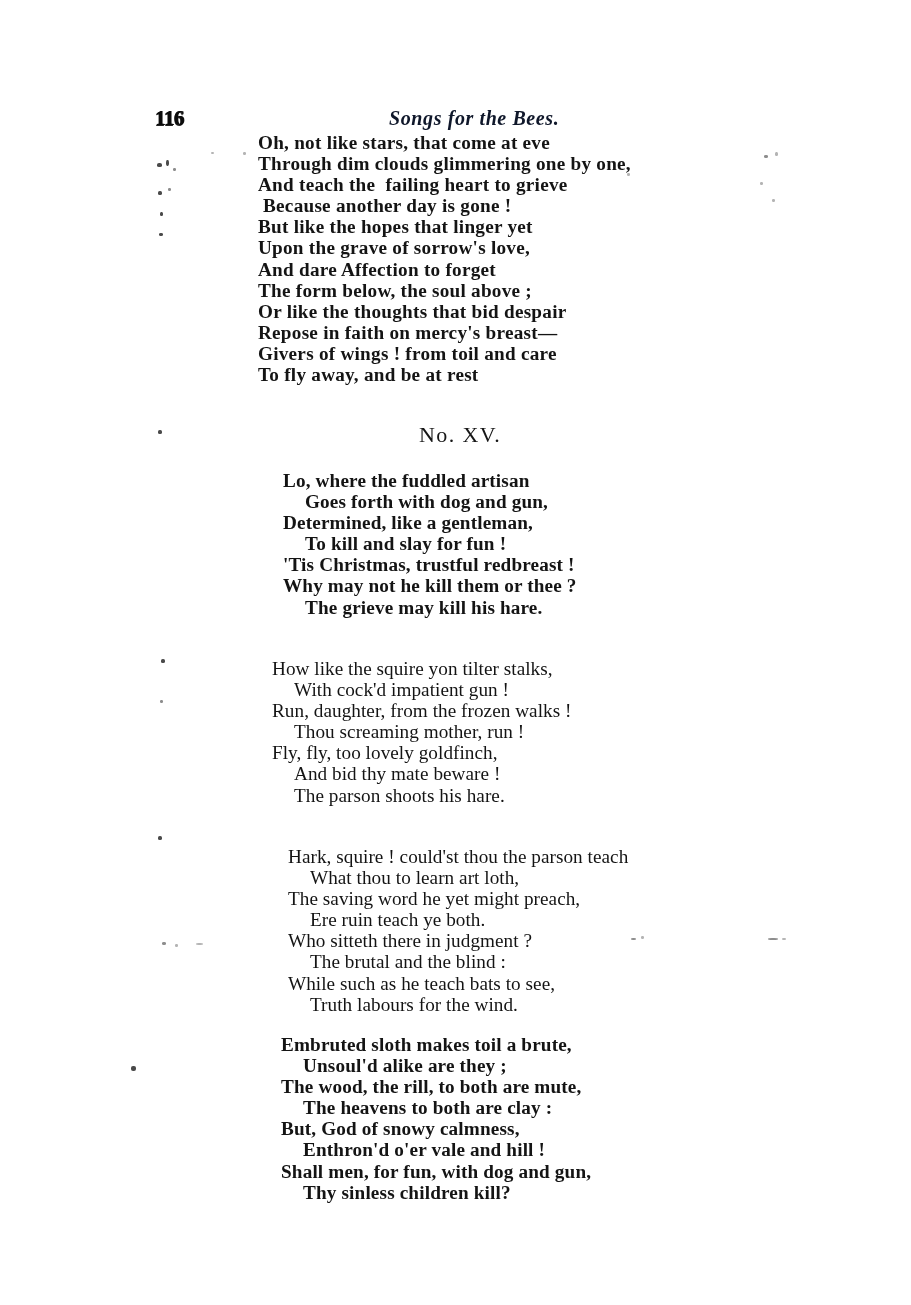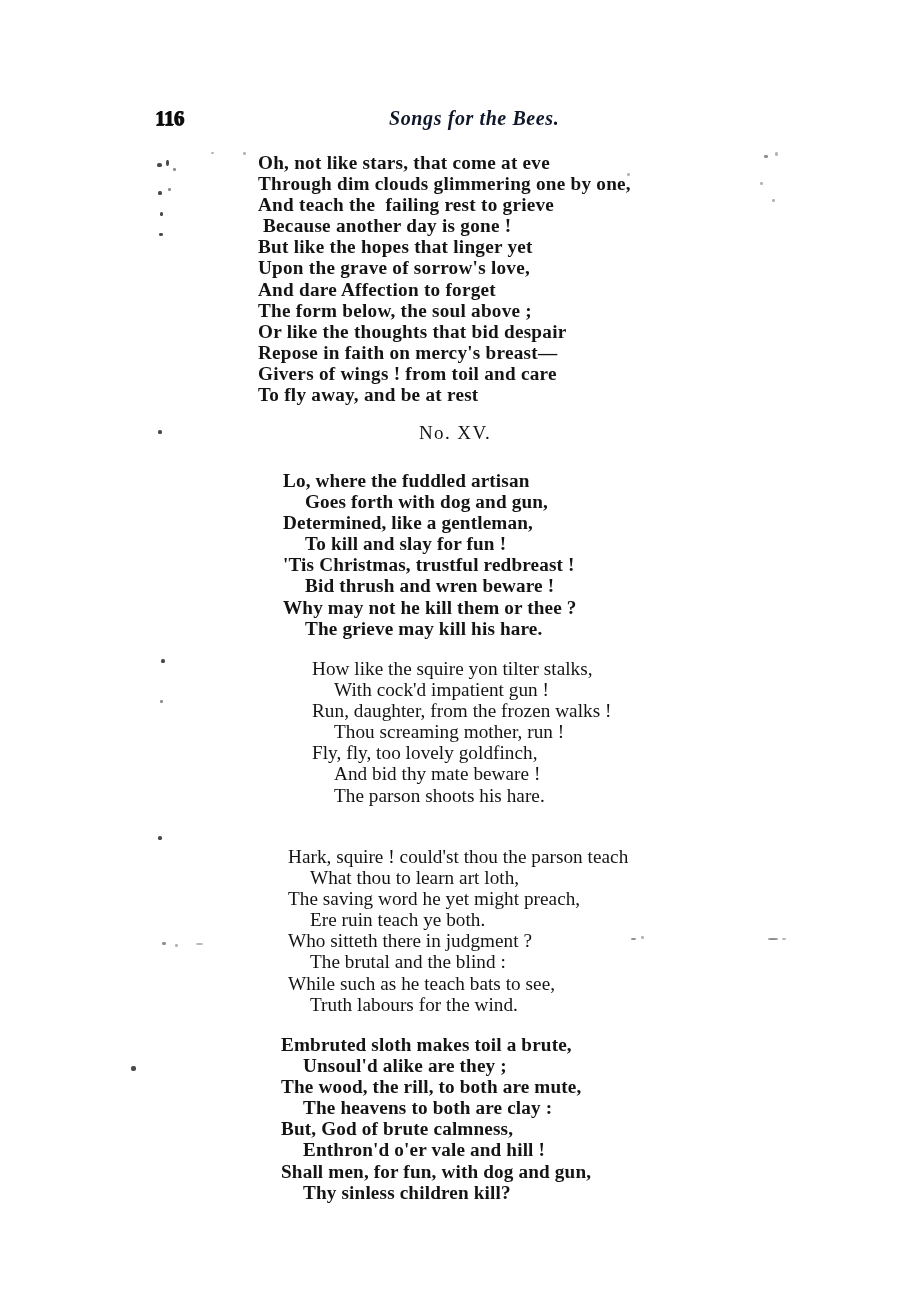--- a/index.html
+++ b/index.html
@@ -57,38 +57,38 @@
     font-size: 19.2px;
     line-height: 21.1px;
     letter-spacing: 0.15px;
     white-space: pre;
     color: #141414;
   }
 
   
   #stanza-opening {
     left: 258px;
-    top: 152px;
+    top: 132px;
     font-weight: 700;
   }
   #stanza-opening .ln { letter-spacing: 0.25px; }
 
   
   .section-no {
     position: absolute;
     left: 419px;
     top: 422px;
-    font-size: 19px;
+    font-size: 22px;
     letter-spacing: 1.4px;
     color: #161616;
   }
 
   
   #stanza-1 { left: 283px; top: 470px; font-weight: 600; }
-  #stanza-2 { left: 272px; top: 658px; font-weight: 500; color: #242424; margin-left: 40px; }
+  #stanza-2 { left: 272px; top: 658px; font-weight: 500; color: #242424; }
   #stanza-3 { left: 288px; top: 846px; font-weight: 500; color: #2c2c2c; }
   #stanza-4 { left: 281px; top: 1034px; font-weight: 600; color: #232323; }
 
   #stanza-2 .ln, #stanza-3 .ln { letter-spacing: 0.05px; }
 
   
   .ind { padding-left: 22px; }
 
   
   .speck {
@@ -106,41 +106,40 @@
 
   <div class="head-rule"></div>
 
   <div class="folio">116</div>
 
   <div class="head-title">Songs for the Bees.</div>
 
   <div class="verse" id="stanza-opening">
       <div class="ln">Oh, not like stars, that come at eve</div>
       <div class="ln">Through dim clouds glimmering one by one,</div>
-      <div class="ln">And teach the  failing rest to grieve</div>
+      <div class="ln">And teach the  failing heart to grieve</div>
       <div class="ln"> Because another day is gone !</div>
       <div class="ln">But like the hopes that linger yet</div>
       <div class="ln">Upon the grave of sorrow's love,</div>
       <div class="ln">And dare Affection to forget</div>
       <div class="ln">The form below, the soul above ;</div>
       <div class="ln">Or like the thoughts that bid despair</div>
       <div class="ln">Repose in faith on mercy's breast—</div>
       <div class="ln">Givers of wings ! from toil and care</div>
       <div class="ln">To fly away, and be at rest</div>
     </div>
 
   <div class="section-no">No. XV.</div>
 
   <div class="verse" id="stanza-1">
       <div class="ln">Lo, where the fuddled artisan</div>
       <div class="ln ind">Goes forth with dog and gun,</div>
       <div class="ln">Determined, like a gentleman,</div>
       <div class="ln ind">To kill and slay for fun !</div>
       <div class="ln">'Tis Christmas, trustful redbreast !</div>
-      <div class="ln ind">Bid thrush and wren beware !</div>
       <div class="ln">Why may not he kill them or thee ?</div>
       <div class="ln ind">The grieve may kill his hare.</div>
     </div>
   <div class="verse" id="stanza-2">
       <div class="ln">How like the squire yon tilter stalks,</div>
       <div class="ln ind">With cock'd impatient gun !</div>
       <div class="ln">Run, daughter, from the frozen walks !</div>
       <div class="ln ind">Thou screaming mother, run !</div>
       <div class="ln">Fly, fly, too lovely goldfinch,</div>
       <div class="ln ind">And bid thy mate beware !</div>
@@ -154,21 +153,21 @@
       <div class="ln">Who sitteth there in judgment ?</div>
       <div class="ln ind">The brutal and the blind :</div>
       <div class="ln">While such as he teach bats to see,</div>
       <div class="ln ind">Truth labours for the wind.</div>
     </div>
   <div class="verse" id="stanza-4">
       <div class="ln">Embruted sloth makes toil a brute,</div>
       <div class="ln ind">Unsoul'd alike are they ;</div>
       <div class="ln">The wood, the rill, to both are mute,</div>
       <div class="ln ind">The heavens to both are clay :</div>
-      <div class="ln">But, God of brute calmness,</div>
+      <div class="ln">But, God of snowy calmness,</div>
       <div class="ln ind">Enthron'd o'er vale and hill !</div>
       <div class="ln">Shall men, for fun, with dog and gun,</div>
       <div class="ln ind">Thy sinless children kill?</div>
     </div>
 
   <div id="artifact-layer">
       <div class="speck" style="left: 157px; top: 163px; width: 5px; height: 4px;"></div>
       <div class="speck" style="left: 166px; top: 160px; width: 3px; height: 6px;"></div>
       <div class="speck light" style="left: 173px; top: 168px; width: 3px; height: 3px;"></div>
       <div class="speck" style="left: 158px; top: 191px; width: 4px; height: 4px;"></div>

